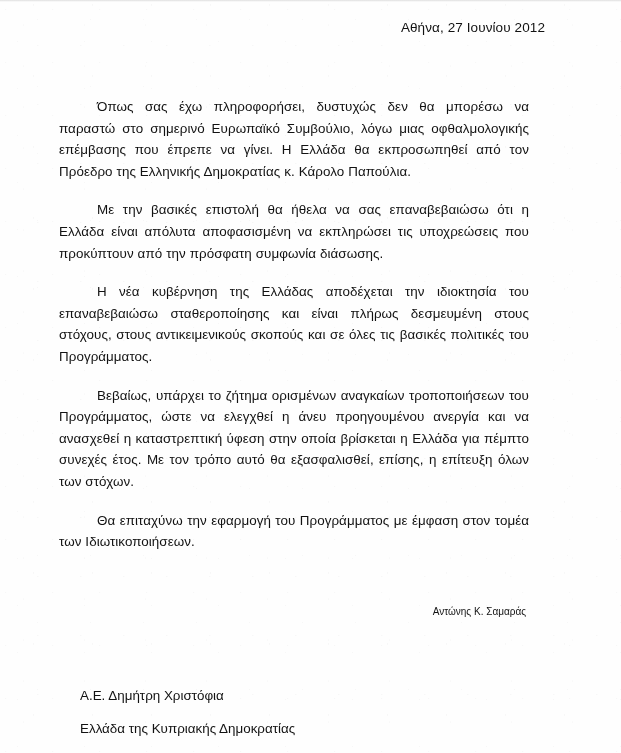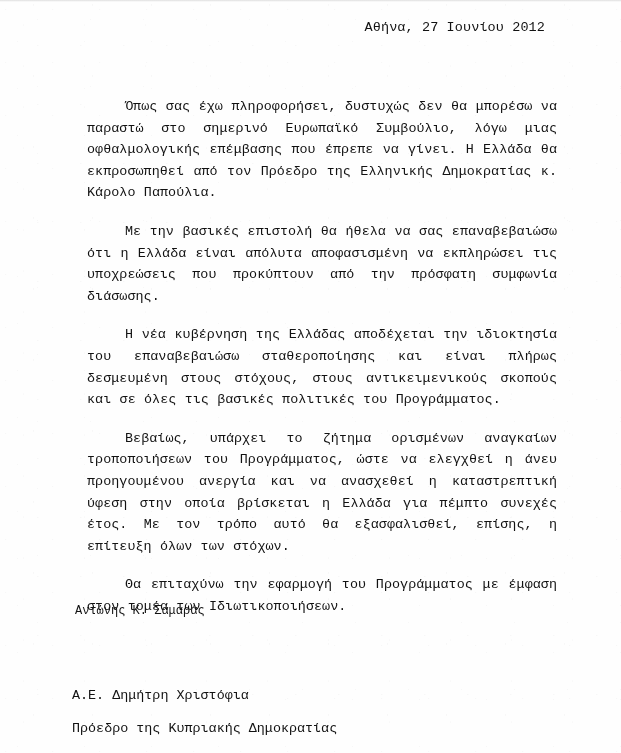--- a/index.html
+++ b/index.html
@@ -7,21 +7,21 @@
     padding: 0;
     background: #ffffff;
   }
 
   .page {
     position: relative;
     width: 621px;
     height: 753px;
     background: #fefefe;
     overflow: hidden;
-    font-family: Liberation Mono, monospace;
+    font-family: Liberation Sans, sans-serif;
     color: #121212;
     box-sizing: border-box;
     padding-left: 28px;
   }
 
   
   .scan-top-edge {
     position: absolute;
     top: 0;
     left: 0;
@@ -56,21 +56,21 @@
     font-size: 13.5px;
     line-height: 18px;
     letter-spacing: .1px;
     white-space: nowrap;
   }
 
   
   .body-block {
     position: absolute;
     top: 96px;
-    left: 87px;
+    left: 59px;
     width: 470px;
   }
 
   .para {
     margin: 0 0 17px 0;
     text-align: justify;
     text-justify: inter-word;
     text-indent: 38px;
     font-size: 13.4px;
     line-height: 21.6px;
@@ -79,41 +79,42 @@
   }
 
   .para:last-child {
     margin-bottom: 0;
   }
 
   
   .signature {
     position: absolute;
     top: 602px;
-    left: 75px;
+    left: 64px;
     width: 470px;
+    text-align: right;
     padding-right: 8px;
     box-sizing: border-box;
-    font-size: 12px;
+    font-size: 10px;
     line-height: 19px;
     white-space: nowrap;
   }
 
   
   .addressee {
     position: absolute;
     top: 686px;
     left: 72px;
     width: 420px;
     font-size: 13.4px;
     line-height: 19px;
   }
 
   .addressee .addr-line {
-    margin: 0 0 14px 0;
+    margin: 0 0 14px 8px;
     white-space: nowrap;
   }
 
   .addressee .addr-line:last-child {
     margin-bottom: 0;
   }
 </style>
 </head>
 <body>
 
@@ -128,18 +129,18 @@
     <p class="para">Με την βασικές επιστολή θα ήθελα να σας επαναβεβαιώσω ότι η Ελλάδα είναι απόλυτα αποφασισμένη να εκπληρώσει τις υποχρεώσεις που προκύπτουν από την πρόσφατη συμφωνία διάσωσης.</p>
     <p class="para">Η νέα κυβέρνηση της Ελλάδας αποδέχεται την ιδιοκτησία του επαναβεβαιώσω σταθεροποίησης και είναι πλήρως δεσμευμένη στους στόχους, στους αντικειμενικούς σκοπούς και σε όλες τις βασικές πολιτικές του Προγράμματος.</p>
     <p class="para">Βεβαίως, υπάρχει το ζήτημα ορισμένων αναγκαίων τροποποιήσεων του Προγράμματος, ώστε να ελεγχθεί η άνευ προηγουμένου ανεργία και να ανασχεθεί η καταστρεπτική ύφεση στην οποία βρίσκεται η Ελλάδα για πέμπτο συνεχές έτος. Με τον τρόπο αυτό θα εξασφαλισθεί, επίσης, η επίτευξη όλων των στόχων.</p>
     <p class="para">Θα επιταχύνω την εφαρμογή του Προγράμματος με έμφαση στον τομέα των Ιδιωτικοποιήσεων.</p>
   </div>
 
   <div class="signature">Αντώνης Κ. Σαμαράς</div>
 
   <div class="addressee">
     <p class="addr-line">Α.Ε. Δημήτρη Χριστόφια</p>
-    <p class="addr-line">Πρόεδρο της Κυπριακής Δημοκρατίας</p>
+    <p class="addr-line">Ελλάδα της Κυπριακής Δημοκρατίας</p>
   </div>
 
   <div class="scan-noise"></div>
 
 </div>
 
 </body></html>

